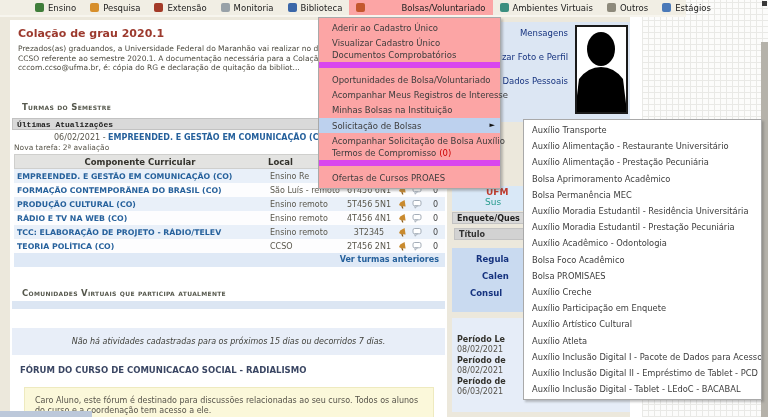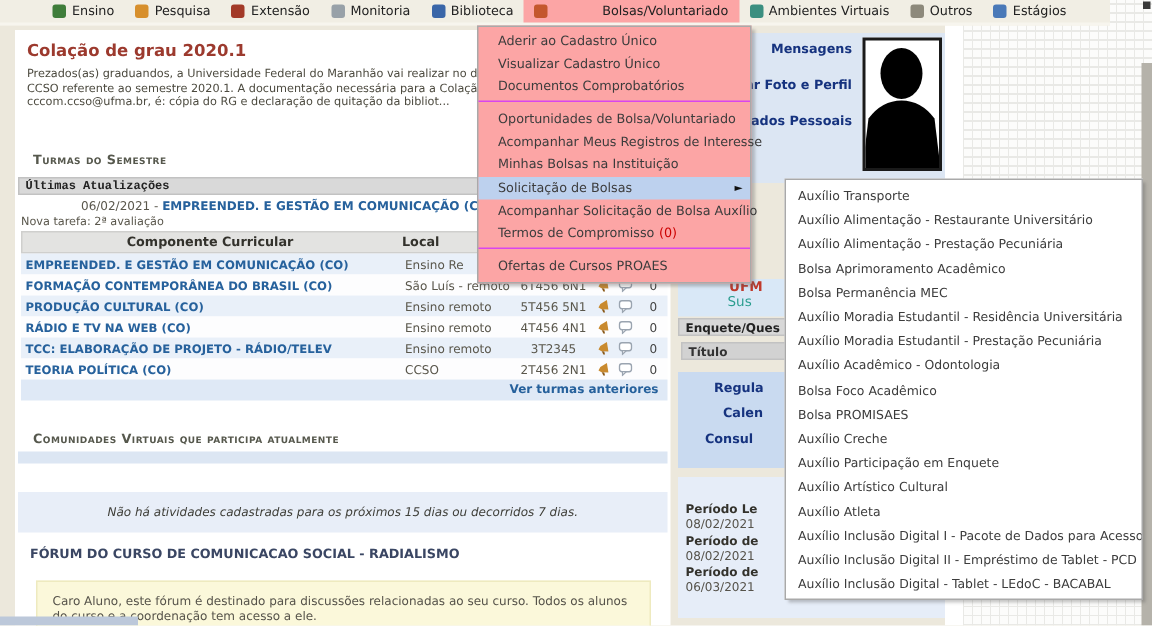--- a/index.html
+++ b/index.html
@@ -1,20 +1,20 @@
 <!DOCTYPE html>
 <html><head>
 <meta charset="utf-8">
 <style>
   * { margin:0; padding:0; box-sizing:border-box; }
   html,body { width:768px; height:417px; overflow:hidden; }
   body { position:relative; background:#ece8dc; font-family:"DejaVu Sans", sans-serif; color:#333; }
 
   
-  .menubar { position:absolute; left:0; top:0; width:740px; height:17px; background:#f1eee4;
+  .menubar { position:absolute; left:0; top:0; width:686px; height:17px; background:#f1eee4;
              border-bottom:2px solid #f7f5ee; display:flex; align-items:stretch; padding-left:28px;
              font-size:8.5px; color:#222; z-index:6; }
   .menu-item { display:flex; align-items:center; gap:4px; padding:0 7px; white-space:nowrap; cursor:default; }
   .menu-item.active { background:#fca5a5;gap:36px; }
   .mi-icon { width:9px; height:9px; border-radius:2px; display:inline-block; flex:0 0 auto; }
 
   
   .left-panel { position:absolute; left:10px; top:20px; width:437px; height:397px; background:#ffffff; z-index:2; }
   .notice-title { position:absolute; left:8px; top:7px; font-size:11px; font-weight:bold; color:#9c3a2e; }
   .notice-line { position:absolute; left:8px; font-size:7.5px; color:#4c4a3f; white-space:nowrap; overflow:hidden; width:425px; }
@@ -51,21 +51,21 @@
               display:flex; align-items:center; justify-content:center; font-size:8px; font-style:italic; color:#3e3e38; }
   .forum-h { position:absolute; left:10px; top:345px; font-size:8.5px; font-weight:bold; color:#3a4663; }
   .forum-box { position:absolute; left:14px; top:367px; width:410px; height:60px; background:#fbf8da;
                border:1px solid #eeeabf; font-size:8px; color:#56534a; padding:8px 10px; line-height:10px; }
   .status-frag { position:absolute; left:0; top:411px; width:92px; height:6px; background:#bcc8da; z-index:3; }
 
   
   .right-col { position:absolute; left:452px; top:20px; width:178px; height:397px; z-index:2; }
   .profile-panel { position:absolute; left:0; top:2px; width:178px; height:100px; background:#dce6f3; }
   .profile-links { position:absolute; right:62px; top:6px; display:flex; flex-direction:column; align-items:flex-end; gap:14px; }
-  .profile-links span { font-size:8.5px; font-weight:bold; color:#16337f; white-space:nowrap; cursor:pointer; }
+  .profile-links span { font-size:8.5px; font-weight:normal; color:#16337f; white-space:nowrap; cursor:pointer; }
   .avatar { position:absolute; left:123px; top:3px; width:53px; height:89px; background:#fff; border:2px solid #1a1a1a; }
   .avatar svg { display:block; }
   .logo-box { position:absolute; left:0; top:166px; width:178px; height:25px; background:#d9e8f7; overflow:hidden; }
   .logo-red { position:absolute; left:34px; top:1px; font-size:9px; font-weight:bold; color:#c0392b; }
   .logo-teal { position:absolute; left:33px; top:11px; font-size:9px; color:#2a9d8f; }
   .enquete-bar { position:absolute; left:0; top:192px; width:178px; height:12px; background:#d8d8d8;
                  border:1px solid #c2c2c2; font-size:8px; font-weight:bold; color:#222; padding:1px 0 0 4px; }
   .titulo-bar { position:absolute; left:2px; top:208px; width:176px; height:12px; background:#d2d2d2;
                 border:1px solid #c2c2c2; font-size:8px; font-weight:bold; color:#333; padding:1px 0 0 4px; }
   .links-box { position:absolute; left:0; top:228px; width:178px; height:64px; background:#c9daf0; }
@@ -89,21 +89,21 @@
   .corner-dot { position:absolute; left:762px; top:1px; width:5px; height:5px; background:#3a3a3a; z-index:8; }
 
   
   .dropdown { position:absolute; left:318px; top:17px; width:183px; background:#fca5a5;
               border:1px solid #a9a9a9; box-shadow:2px 2px 2px rgba(90,90,90,.35); padding:2px 0; z-index:30; }
   .dd-item { position:relative; height:15.2px; display:flex; align-items:center; padding-left:13px;
              font-size:8.5px; color:#3c3c3c; white-space:nowrap; cursor:pointer; }
   .dd-item.hl { background:#bdd1ee; }
   .dd-item .badge { color:#cc0000; margin-left:3px; }
   .dd-item .arrow { position:absolute; right:5px; top:3px; font-size:7px; color:#111; }
-  .dd-item.sep { border-bottom:1px solid #d946ef; margin-bottom:4px; padding-bottom:2px; height:18px;text-align:center; }
+  .dd-item.sep { border-bottom:6px solid #d946ef; margin-bottom:4px; padding-bottom:2px; height:18px;text-align:center; }
 
   
   .submenu { position:absolute; left:523px; top:119px; width:239px; background:#ffffff;
              border:1px solid #a9a9a9; box-shadow:2px 2px 2px rgba(90,90,90,.35); padding:2px 0; z-index:31; }
   .sm-item { height:16.2px; display:flex; align-items:center; padding-left:8px; font-size:8.3px;
              color:#3c3c3c; white-space:nowrap; overflow:hidden; cursor:pointer; }
 </style>
 </head>
 <body>
 

